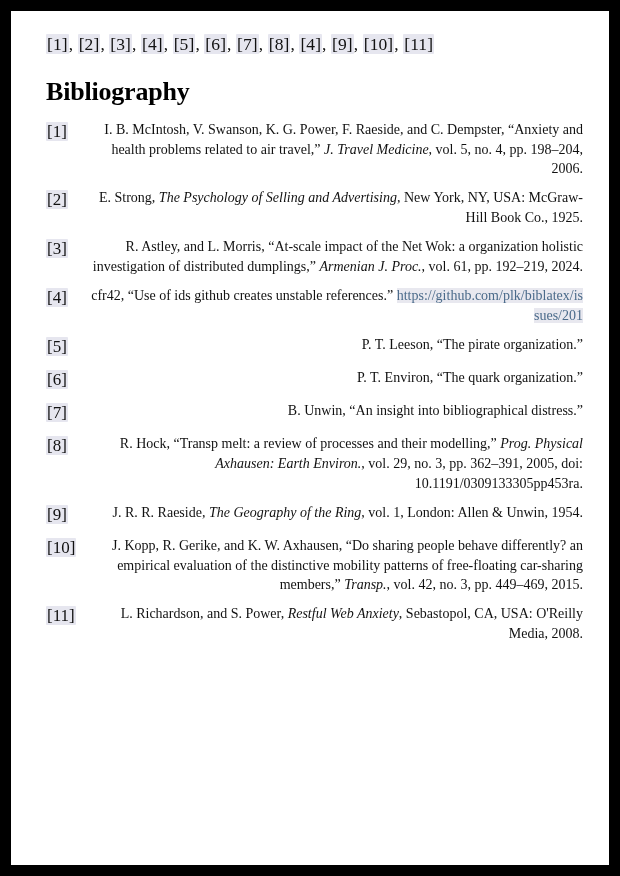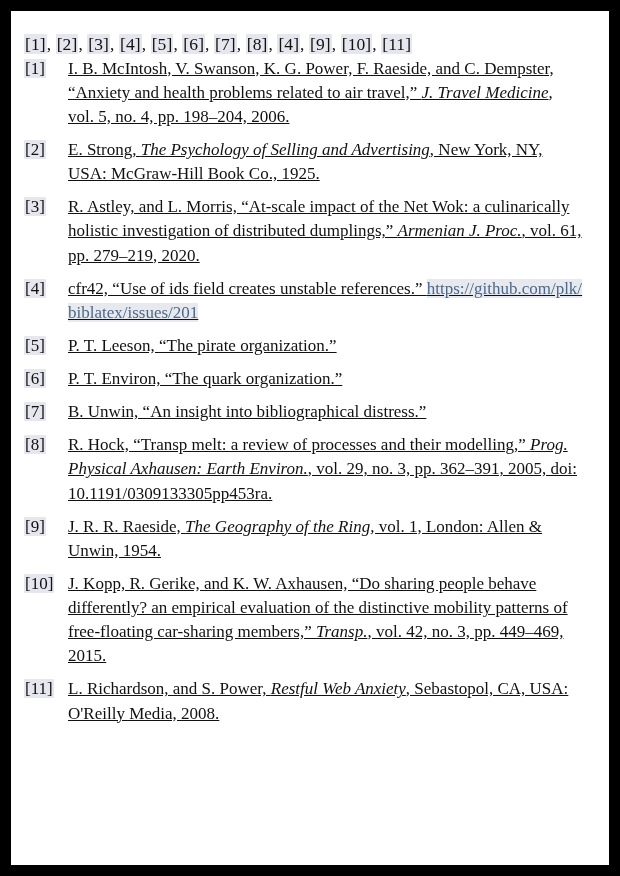--- a/index.html
+++ b/index.html
@@ -16,21 +16,21 @@
     position: absolute;
     left: 11px;
     top: 11px;
     width: 598px;
     height: 854px;
     background: #ffffff;
     box-sizing: border-box;
     overflow: hidden;
   }
   .content {
-    padding: 22px 26px 0 13px;
+    padding: 22px 26px 0 35px;
   }
   .citation-line {
     font-size: 17.5px;
     line-height: 1.35;
     color: #111111;
     margin: 0 0 0 0;
     letter-spacing: 0.1px;
   }
   .cite-ref {
     background: #e6e6ef;
@@ -60,60 +60,60 @@
     color: #111111;
     background: transparent;
   }
   .entry-label span.lbl {
     background: #e6e6ef;
     padding: 0 1px;
     border-radius: 1px;
   }
   .entry-body {
     flex: 1 1 auto;
-    font-size: 17px;
+    font-size: 14px;
     line-height: 1.42;
     color: #111111;
-    text-align: left;
-    text-decoration: underline;
+    text-align: right;
   }
   .entry-body i, .entry-body em {
     font-style: italic;
   }
   .url-link {
     color: #4a6a8a;
     background: #e8e8ef;
     word-break: break-all;
   }
 </style>
 </head>
 <body>
 
 <div class="page">
   <div class="content">
 
     <p class="citation-line" id="citation-line"><span class="cite-ref">[1]</span>, <span class="cite-ref">[2]</span>, <span class="cite-ref">[3]</span>, <span class="cite-ref">[4]</span>, <span class="cite-ref">[5]</span>, <span class="cite-ref">[6]</span>, <span class="cite-ref">[7]</span>, <span class="cite-ref">[8]</span>, <span class="cite-ref">[4]</span>, <span class="cite-ref">[9]</span>, <span class="cite-ref">[10]</span>, <span class="cite-ref">[11]</span></p>
 
+    <h1 class="biblio-title">Bibliography</h1>
 
     <div id="bib-list">
         <div class="entry">
           <div class="entry-label"><span class="lbl">[1]</span></div>
           <div class="entry-body"><span>I. B. McIntosh, V. Swanson, K. G. Power, F. Raeside, and C. Dempster, “Anxiety and health problems related to air travel,” </span><i>J. Travel Medicine</i><span>, vol. 5, no. 4, pp. 198–204, 2006.</span></div>
         </div>
         <div class="entry">
           <div class="entry-label"><span class="lbl">[2]</span></div>
           <div class="entry-body"><span>E. Strong, </span><i>The Psychology of Selling and Advertising</i><span>, New York, NY, USA: McGraw-Hill Book Co., 1925.</span></div>
         </div>
         <div class="entry">
           <div class="entry-label"><span class="lbl">[3]</span></div>
-          <div class="entry-body"><span>R. Astley, and L. Morris, “At-scale impact of the Net Wok: a culinarically holistic investigation of distributed dumplings,” </span><i>Armenian J. Proc.</i><span>, vol. 61, pp. 279–219, 2020.</span></div>
+          <div class="entry-body"><span>R. Astley, and L. Morris, “At-scale impact of the Net Wok: a organization holistic investigation of distributed dumplings,” </span><i>Armenian J. Proc.</i><span>, vol. 61, pp. 192–219, 2024.</span></div>
         </div>
         <div class="entry">
           <div class="entry-label"><span class="lbl">[4]</span></div>
-          <div class="entry-body"><span>cfr42, “Use of ids field creates unstable references.” </span><span class="url-link">https://github.com/plk/biblatex/issues/201</span></div>
+          <div class="entry-body"><span>cfr42, “Use of ids github creates unstable references.” </span><span class="url-link">https://github.com/plk/biblatex/issues/201</span></div>
         </div>
         <div class="entry">
           <div class="entry-label"><span class="lbl">[5]</span></div>
           <div class="entry-body"><span>P. T. Leeson, “The pirate organization.”</span></div>
         </div>
         <div class="entry">
           <div class="entry-label"><span class="lbl">[6]</span></div>
           <div class="entry-body"><span>P. T. Environ, “The quark organization.”</span></div>
         </div>
         <div class="entry">

